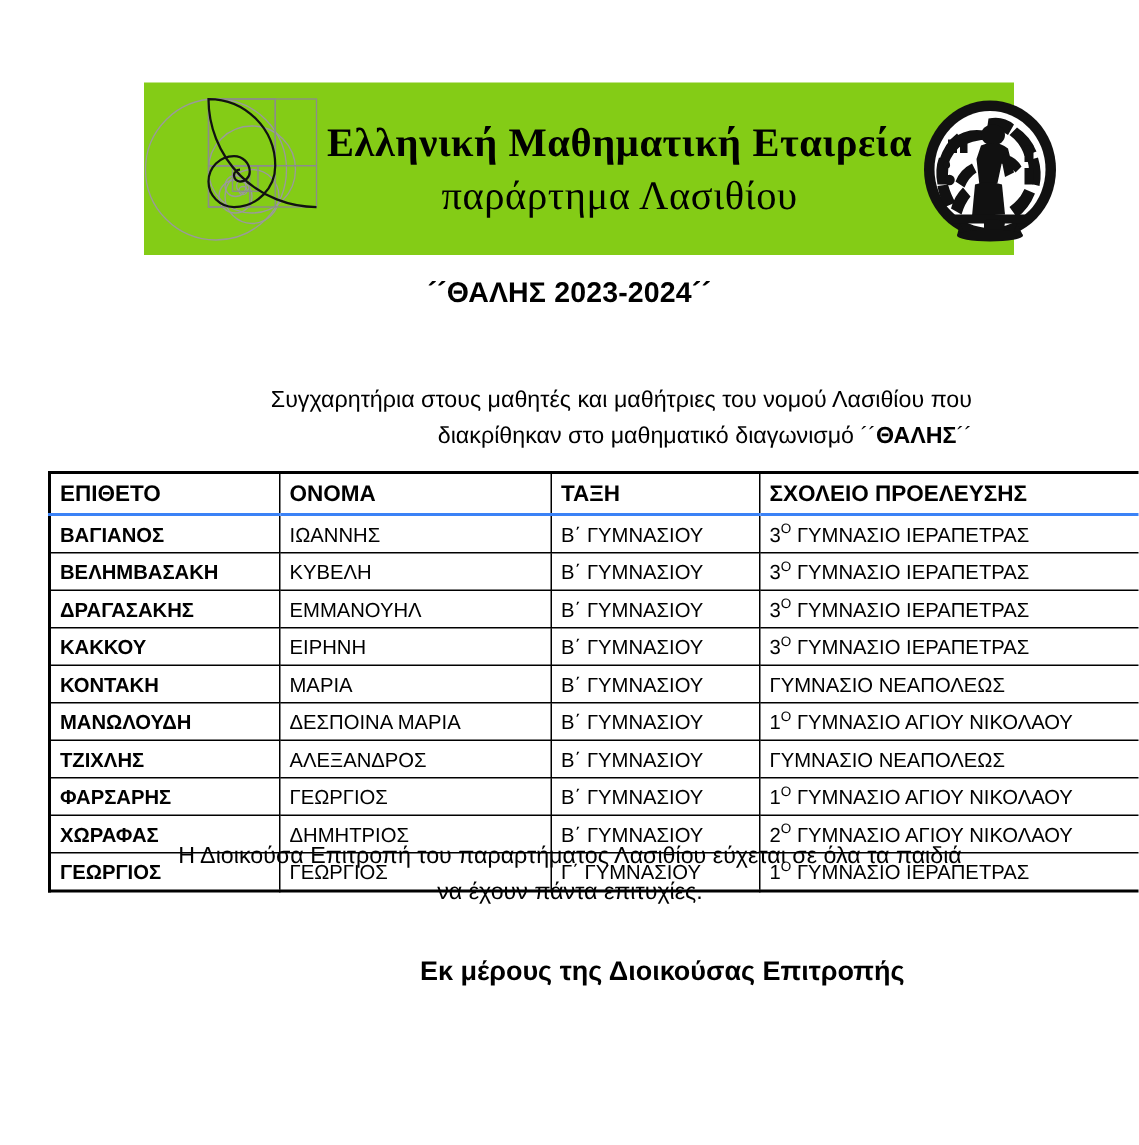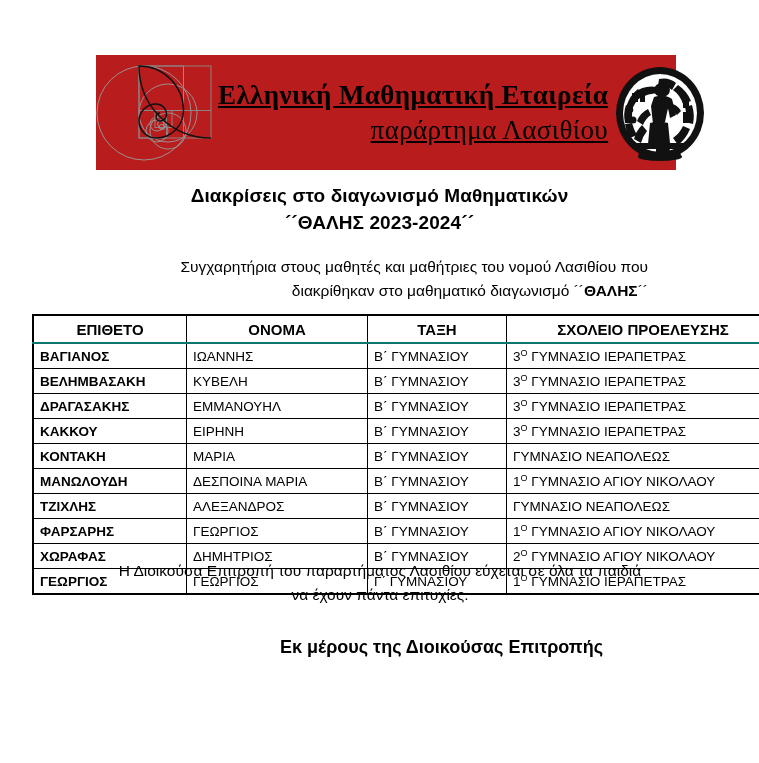--- a/index.html
+++ b/index.html
@@ -20,22 +20,21 @@
   
   .logo-banner {
     position: absolute;
     left: 96px;
     top: 55px;
     width: 580px;
     height: 115px;
     display: flex;
     align-items: center;
     justify-content: space-between;
-    background: #b91c1c;
-    text-decoration: underline;
+    background: #84cc16;
   }
   .logo-spiral {
     width: 118px;
     height: 108px;
     flex: 0 0 auto;
   }
   .logo-words {
     flex: 1 1 auto;
     text-align: center;
     font-family: "Liberation Serif", serif;
@@ -46,21 +45,20 @@
     font-size: 27px;
     font-weight: bold;
     letter-spacing: .4px;
     white-space: nowrap;
   }
   .logo-line2 {
     font-size: 27px;
     font-weight: normal;
     letter-spacing: .4px;
     white-space: nowrap;
-    text-align: right;
   }
   .logo-seal {
     width: 96px;
     height: 100px;
     flex: 0 0 auto;
   }
 
   
   .doc-title {
     position: absolute;
@@ -101,25 +99,24 @@
     border: 1px solid #000;
     padding: 2px 6px;
     height: 20px;
     font-size: 13.5px;
     text-align: left;
     vertical-align: middle;
     white-space: nowrap;
     overflow: hidden;
   }
   .results-table thead th {
-    text-align: center;
     font-size: 15px;
     font-weight: bold;
     height: 22px;
-    border-bottom: 2px solid #0f766e;
+    border-bottom: 2px solid #3b82f6;
   }
   .col-surname { width: 140px; font-weight: bold; }
   .col-name    { width: 168px; }
   .col-class   { width: 126px; }
   .col-school  { width: 260px; }
   sup {
     font-size: 9px;
     vertical-align: super;
     line-height: 0;
   }
@@ -206,21 +203,20 @@
         <path d="M28 86 l4 8 -6 0 z"></path>
         <path d="M66 86 l4 8 -7 0 z"></path>
         <path d="M44 84 q7 -2 14 1 l-1 8 -13 0 z"></path>
         <ellipse cx="48" cy="94" rx="22" ry="4"></ellipse>
       </g>
     </svg>
   </span>
 </div>
 
 <div class="doc-title">
-  <div>Διακρίσεις στο διαγωνισμό Μαθηματικών</div>
   <div>´´ΘΑΛΗΣ 2023-2024´´</div>
 </div>
 
 <div class="intro">
   <div>Συγχαρητήρια στους μαθητές και μαθήτριες του νομού Λασιθίου που</div>
   <div><span>διακρίθηκαν στο μαθηματικό διαγωνισμό ´´</span><b>ΘΑΛΗΣ</b><span>´´</span></div>
 </div>
 
 <table class="results-table">
   <thead>

